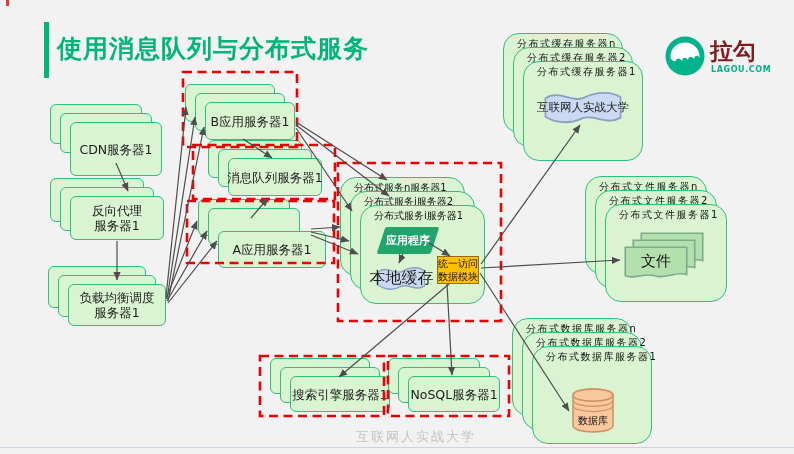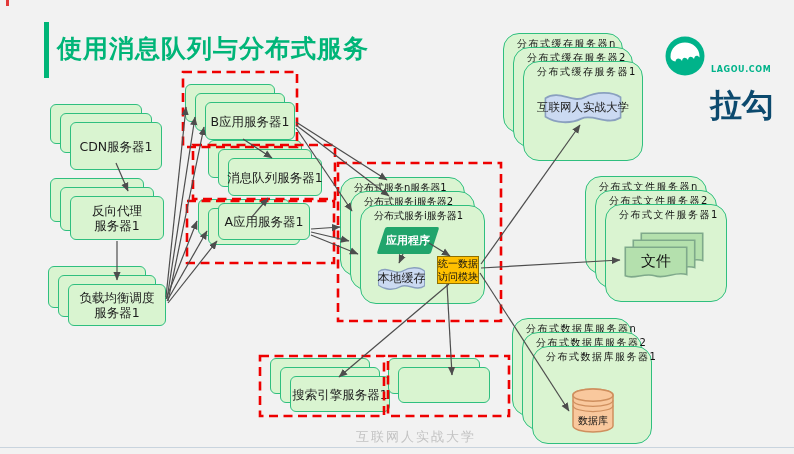--- a/index.html
+++ b/index.html
@@ -9,21 +9,21 @@
   }
   .red-tick{position:absolute;left:6px;top:0;width:3px;height:6px;background:#e23a3a;}
   .title-bar{position:absolute;left:44px;top:22px;width:5px;height:56px;background:#00b578;}
   .title{
     position:absolute;left:57px;top:32px;margin:0;font-size:25px;font-weight:bold;
     color:#00b578;letter-spacing:1px;white-space:nowrap;
   }
   
   .logo{position:absolute;left:665px;top:36px;width:125px;height:42px;}
   .logo-mark{position:absolute;left:0;top:0;width:40px;height:40px;}
-  .logo-cn{position:absolute;left:45px;top:0px;font-size:32px;font-weight:bold;color:#0c4a6e;white-space:nowrap;margin-top:48px;}
+  .logo-cn{position:absolute;left:45px;top:0px;font-size:23px;font-weight:bold;color:#7f1d1d;white-space:nowrap;}
   .logo-en{position:absolute;left:46px;top:29px;font-size:8px;font-weight:bold;color:#00b38a;letter-spacing:.6px;white-space:nowrap;}
 
   
   .stack{position:absolute;}
   .sbox{
     position:absolute;background:#d9f4d0;border:1.5px solid #2fbf7f;border-radius:6px;
     box-sizing:border-box;
   }
   .sbox.front{display:flex;flex-direction:column;align-items:center;justify-content:center;
     text-align:center;font-size:12.5px;line-height:1.2;color:#1c1c1c;}
@@ -41,25 +41,25 @@
   
   .para{
     position:absolute;background:#21a56c;transform:skewX(-18deg);display:flex;align-items:center;
     justify-content:center;border-radius:2px;
   }
   .para span{transform:skewX(18deg);color:#fff;font-weight:bold;font-size:11px;white-space:nowrap;}
   .flag{position:absolute;}
   .flag svg{position:absolute;left:0;top:0;width:100%;height:100%;}
   .flag .flag-txt{
     position:absolute;inset:0;display:flex;align-items:center;justify-content:center;
-    font-size:12px;color:#1c1c1c;white-space:nowrap;
+    font-size:16px;color:#1c1c1c;white-space:nowrap;
   }
   .uda{
     position:absolute;background:#ffc000;border:1px solid #8f7000;box-sizing:border-box;
-    display:flex;flex-direction:column;align-items:flex-start;justify-content:center;
+    display:flex;align-items:flex-start;justify-content:center;
     font-size:10px;line-height:1.3;color:#111;
   }
   .docstack{position:absolute;}
   .doc{position:absolute;}
   .doc svg{position:absolute;left:0;top:0;width:100%;height:100%;}
   .doc .doc-txt{position:absolute;inset:0;display:flex;align-items:center;justify-content:center;
     font-size:15px;color:#111;padding-bottom:5px;}
   .cyl{position:absolute;}
   .cyl svg{position:absolute;left:0;top:0;width:100%;height:100%;}
   .cyl .cyl-txt{position:absolute;left:0;right:0;bottom:6px;text-align:center;font-size:10px;color:#111;white-space:nowrap;}
@@ -84,21 +84,21 @@
         C32.5 18.5 29.5 19.5 29 23 C26.5 19.5 23.5 20.5 23 24 C20.5 20.5 17.5 21.5 17 25
         C14.5 21.5 11 22 10.5 25.5 C7.5 25 5.5 23.5 5.5 21 Z"></path>
     </svg>
     <div class="logo-cn">拉勾</div>
     <div class="logo-en">LAGOU.COM</div>
   </div>
 
   <div class="stack" style="left:50px;top:104px;width:115px;height:60px">
     <div class="sbox" style="left:0;top:0;width:92px;height:40px"></div>
     <div class="sbox" style="left:10px;top:9px;width:92px;height:40px"></div>
-    <div class="sbox front" style="left:20px;top:18px;width:92px;height:48px">
+    <div class="sbox front" style="left:20px;top:18px;width:92px;height:54px">
       <span>CDN服务器1</span>
     </div>
   </div>
 
   <div class="stack" style="left:50px;top:178px;width:118px;height:64px">
     <div class="sbox" style="left:0;top:0;width:94px;height:44px"></div>
     <div class="sbox" style="left:10px;top:9px;width:94px;height:44px"></div>
     <div class="sbox front" style="left:20px;top:18px;width:94px;height:44px">
       <span>反向代理</span>
       <span>服务器1</span>
@@ -126,36 +126,39 @@
     <div class="sbox" style="left:0;top:0;width:94px;height:38px"></div>
     <div class="sbox" style="left:10px;top:9px;width:94px;height:38px"></div>
     <div class="sbox front" style="left:20px;top:18px;width:94px;height:38px">
       <span>消息队列服务器1</span>
     </div>
   </div>
 
   <div class="stack" style="left:198px;top:199px;width:114px;height:56px">
     <div class="sbox" style="left:0;top:0;width:92px;height:37px"></div>
     <div class="sbox" style="left:10px;top:9px;width:92px;height:37px"></div>
-    <div class="sbox front" style="left:20px;top:4px;width:92px;height:37px">
+    <div class="sbox front" style="left:20px;top:32px;width:108px;height:37px">
       <span>A应用服务器1</span>
     </div>
   </div>
 
   <div class="stack" style="left:270px;top:358px;width:122px;height:56px">
     <div class="sbox" style="left:0;top:0;width:100px;height:36px"></div>
     <div class="sbox" style="left:10px;top:9px;width:100px;height:36px"></div>
     <div class="sbox front" style="left:20px;top:18px;width:100px;height:36px">
       <span>搜索引擎服务器1</span>
     </div>
   </div>
 
   <div class="stack" style="left:388px;top:358px;width:114px;height:56px">
     <div class="sbox" style="left:0;top:0;width:92px;height:36px"></div>
     <div class="sbox" style="left:10px;top:9px;width:92px;height:36px"></div>
+    <div class="sbox front" style="left:20px;top:18px;width:92px;height:36px">
+      <span>NoSQL服务器1</span>
+    </div>
   </div>
 
   <div class="cluster" style="left:340px;top:177px;width:148px;height:130px">
     <div class="bigbox" style="left:0;top:0;width:125px;height:99px">
       <span class="clabel">分布式服务n服务器1</span>
     </div>
     <div class="bigbox" style="left:10px;top:14px;width:125px;height:99px">
       <span class="clabel">分布式服务i服务器2</span>
     </div>
     <div class="bigbox" style="left:20px;top:28px;width:125px;height:99px">

